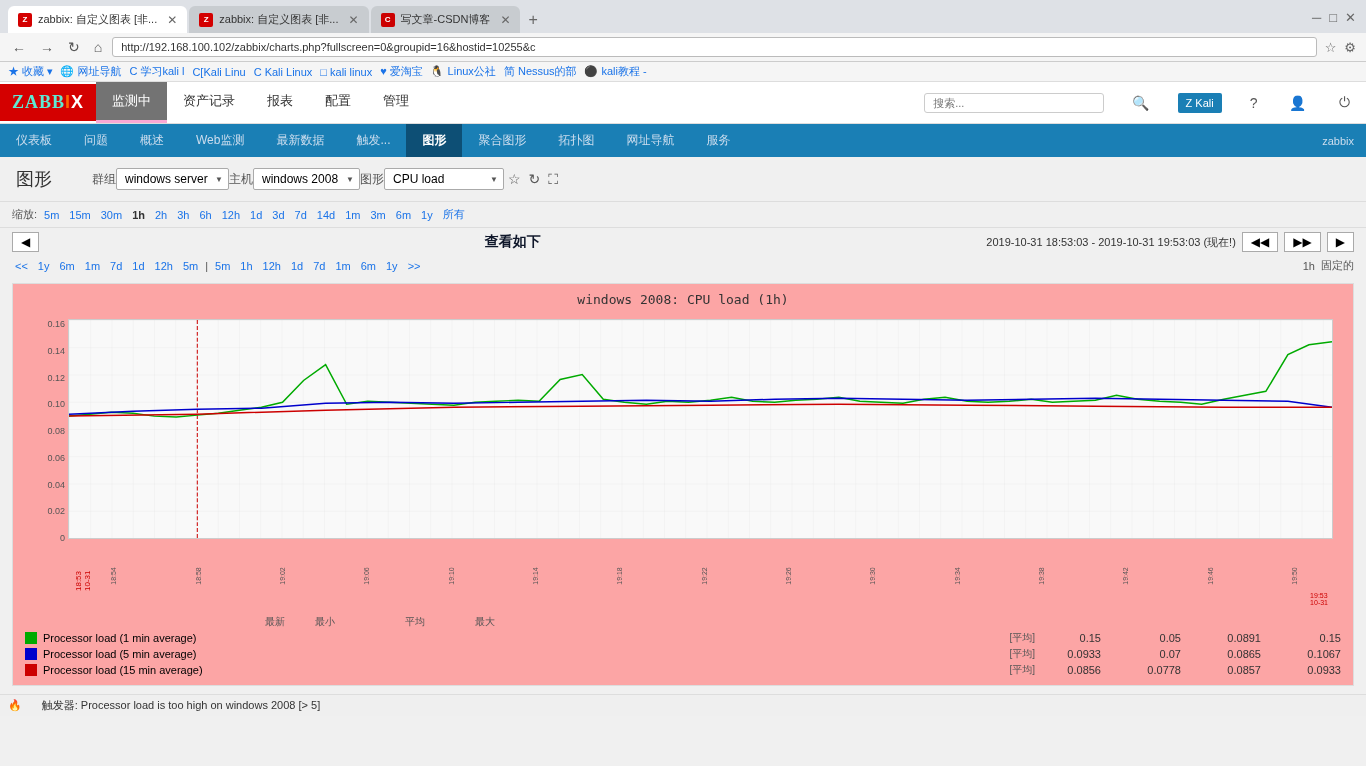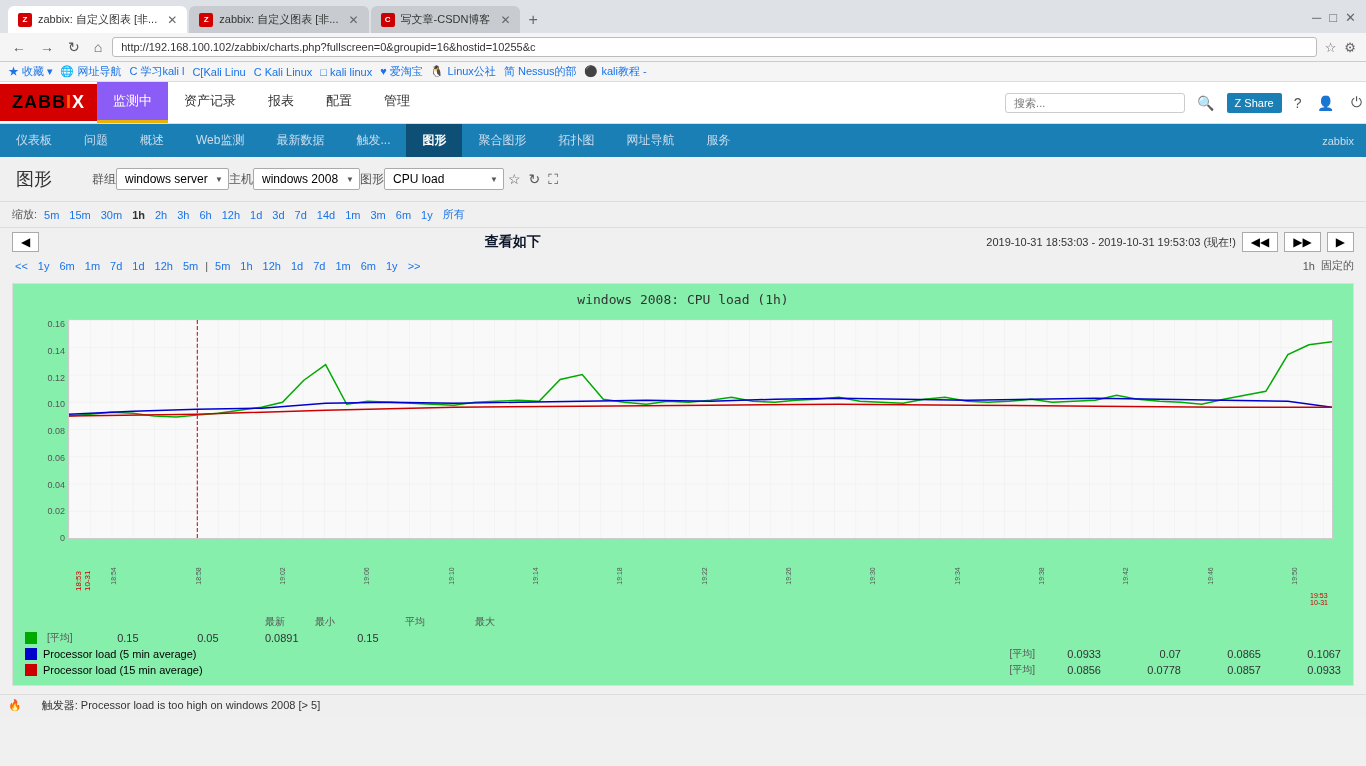--- a/index.html
+++ b/index.html
@@ -28,22 +28,22 @@
     .bookmark { color: #1a73e8; cursor: pointer; white-space: nowrap; display: flex; align-items: center; gap: 3px; }
 
     
     .zabbix-app { background: #fff; }
 
     .zabbix-header { display: flex; align-items: center; background: #fff; padding: 0; border-bottom: 1px solid #ddd; }
     .zabbix-logo { background: #d40000; color: #fff; font-size: 18px; font-weight: bold; padding: 8px 12px; letter-spacing: 1px; }
     .zabbix-logo span { color: #ff6600; }
     .main-nav { display: flex; align-items: stretch; flex: 1; }
     .main-nav-item { padding: 10px 16px; font-size: 13px; color: #333; cursor: pointer; border-bottom: 3px solid transparent; white-space: nowrap; }
-    .main-nav-item.active { background: #8b5cf6; color: #fff; border-bottom: 3px solid #eab308; text-align: right; }
-    .header-right { display: flex; align-items: center; gap: 8px; margin-left: auto; padding-right: 0; }
+    .main-nav-item.active { background: #737373; color: #fff; border-bottom: 3px solid #f9a8d4; text-align: right; }
+    .header-right { display: flex; align-items: center; gap: 24px; margin-left: auto; padding-right: 12px; }
     .search-box { border: 1px solid #ccc; border-radius: 3px; padding: 3px 24px 3px 8px; font-size: 11px; width: 180px; }
     .header-icon-btn { background: none; border: none; cursor: pointer; font-size: 14px; color: #555; padding: 2px 4px; }
     .zabbix-share { background: #1a7fb5; color: #fff; padding: 4px 8px; font-size: 11px; border: none; cursor: pointer; border-radius: 2px; }
 
     .sub-nav { display: flex; align-items: center; background: #1a7fb5; padding: 0; }
     .sub-nav-item { padding: 8px 16px; font-size: 12px; color: #cde; cursor: pointer; white-space: nowrap; }
     .sub-nav-item.active { background: #0d4f75; color: #fff; font-weight: bold; }
     .sub-nav-right { margin-left: auto; padding-right: 12px; color: #cde; font-size: 11px; }
 
     
@@ -61,21 +61,21 @@
 
     .time-nav { display: flex; align-items: center; padding: 4px 12px; background: #f0f0f0; border-bottom: 1px solid #ddd; gap: 4px; flex-wrap: wrap; }
     .time-zoom { display: flex; align-items: center; gap: 4px; font-size: 11px; color: #555; }
     .time-link { color: #1a73e8; cursor: pointer; font-size: 11px; text-decoration: none; padding: 1px 3px; }
     .time-link.active { color: #333; font-weight: bold; }
 
     .nav-arrows { display: flex; align-items: center; padding: 4px 12px; justify-content: space-between; background: #f0f0f0; }
     .arrow-btn { border: 1px solid #aaa; background: #fff; cursor: pointer; padding: 2px 8px; font-size: 12px; }
 
     
-    .chart-container { background: #86efac; margin: 8px 12px; border: 1px solid #ddd; position: relative; }
+    .chart-container { background: #fca5a5; margin: 8px 12px; border: 1px solid #ddd; position: relative; }
     .chart-title { text-align: center; font-size: 13px; color: #333; padding: 8px 0 4px; font-family: monospace; }
 
     .legend { display: flex; flex-direction: column; gap: 2px; padding: 4px 12px 8px; font-size: 11px; }
     .legend-item { display: flex; align-items: center; gap: 6px; }
     .legend-color { width: 12px; height: 12px; flex-shrink: 0; }
     .legend-text { flex: 1; }
     .legend-values { display: flex; gap: 20px; color: #333; }
 
     .status-bar { background: #efefef; border-top: 1px solid #ddd; padding: 3px 8px; font-size: 11px; color: #333; display: flex; gap: 20px; align-items: center; }
     .status-fire { color: #c00; }
@@ -131,33 +131,33 @@
     <span class="bookmark">♥ 爱淘宝</span>
     <span class="bookmark">🐧 Linux公社</span>
     <span class="bookmark">简 Nessus的部</span>
     <span class="bookmark">⚫ kali教程 -</span>
   </div>
 
   <div class="zabbix-app">
 
     <div class="zabbix-header">
       <div class="zabbix-logo">
-        <span style="color:#000000;">ZABB</span><span style="color:#f60;">I</span><span style="color:#fff;">X</span>
+        <span style="color:#5eead4;font-family:Liberation Serif, serif;">ZABB</span><span style="color:#f60;">I</span><span style="color:#fff;">X</span>
       </div>
       <nav class="main-nav">
         <div class="main-nav-item active">监测中</div>
         <div class="main-nav-item">资产记录</div>
         <div class="main-nav-item">报表</div>
         <div class="main-nav-item">配置</div>
         <div class="main-nav-item">管理</div>
       </nav>
       <div class="header-right">
         <input class="search-box" placeholder="搜索..." style="">
         <button class="header-icon-btn">🔍</button>
-        <button class="zabbix-share">Z Share</button>
+        <button class="zabbix-share">Z Kali</button>
         <button class="header-icon-btn">?</button>
         <button class="header-icon-btn">👤</button>
         <button class="header-icon-btn">⏻</button>
       </div>
     </div>
 
     <div class="sub-nav">
       <div class="sub-nav-item">仪表板</div>
       <div class="sub-nav-item">问题</div>
       <div class="sub-nav-item">概述</div>
@@ -335,20 +335,21 @@
         <div class="legend">
           <div style="display:flex; padding-left:200px; font-size:10px; color:#555; gap:10px;">
             <span style="min-width:60px; text-align:right;">最新</span>
             <span style="min-width:60px; text-align:center;">最小</span>
             <span style="min-width:60px; text-align:right;">平均</span>
             <span style="min-width:60px; text-align:right;">最大</span>
           </div>
 
           <div class="legend-item">
             <div class="legend-color" style="background:#00aa00;"></div>
+            <span class="legend-text">Processor load (1 min average)</span>
             <span style="margin-left:4px; font-size:10px; color:#555;">[平均]</span>
             <div class="legend-values">
               <span style="min-width:60px; text-align:right;">0.15</span>
               <span style="min-width:60px; text-align:right;">0.05</span>
               <span style="min-width:60px; text-align:right;">0.0891</span>
               <span style="min-width:60px; text-align:right;">0.15</span>
             </div>
           </div>
 
           <div class="legend-item">

